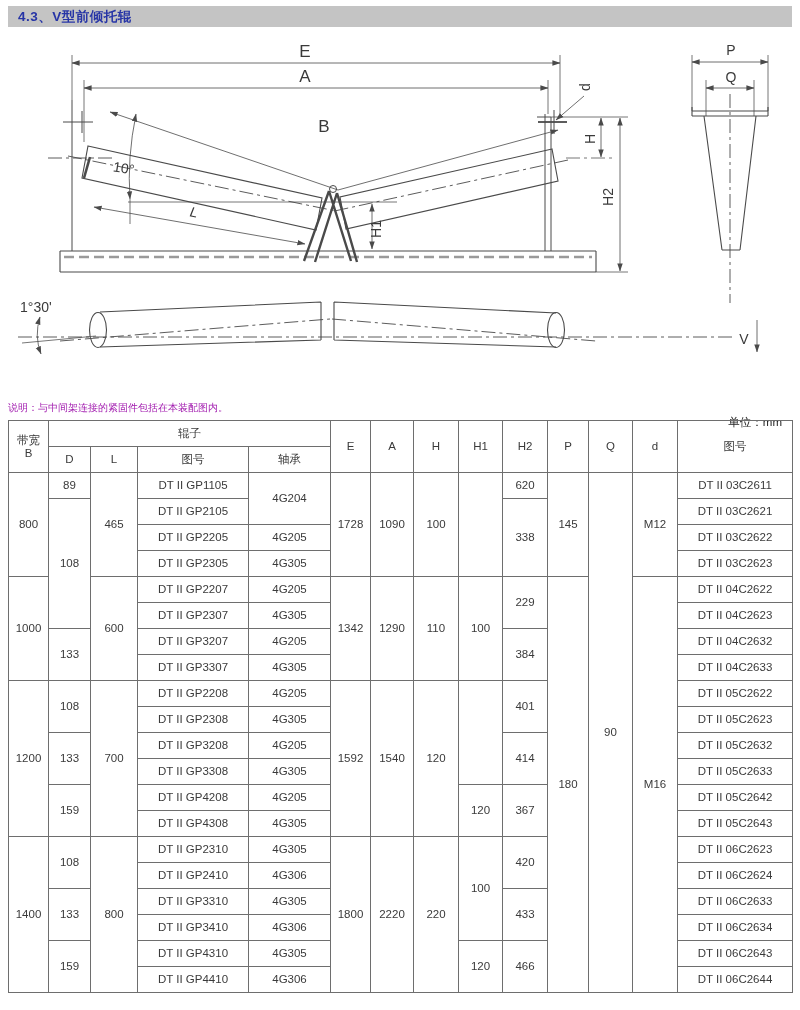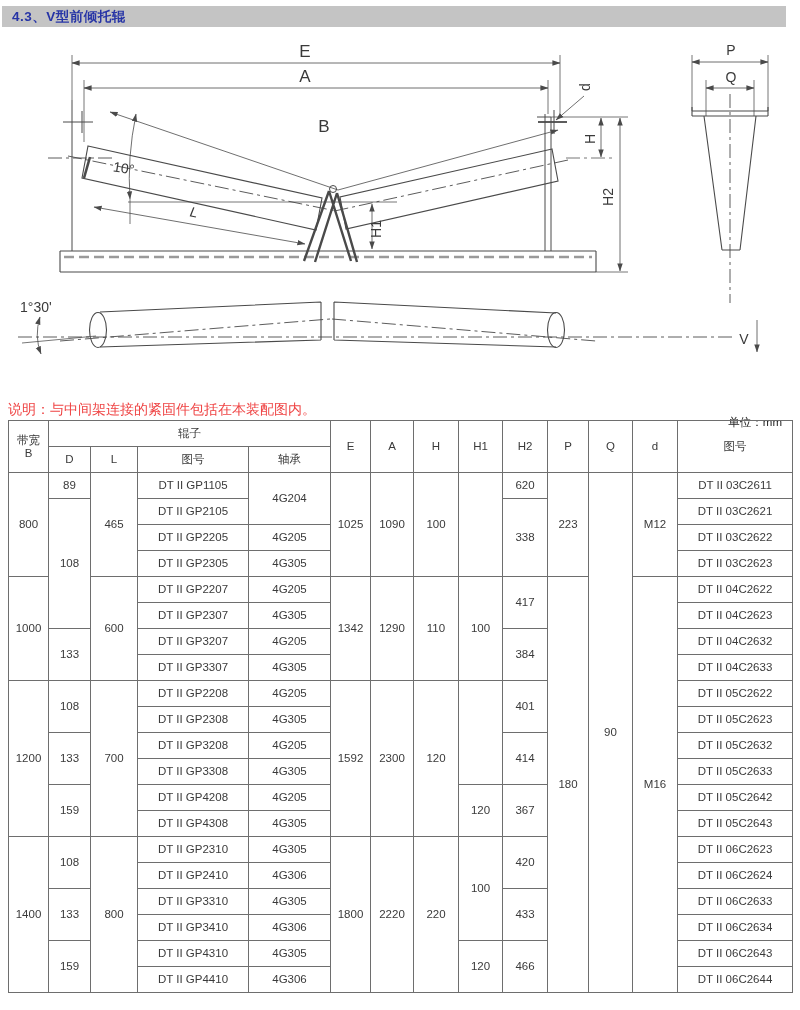--- a/index.html
+++ b/index.html
@@ -1,29 +1,29 @@
 <!DOCTYPE html>
 <html><head>
 <meta charset="utf-8">
 <style>
   html,body{margin:0;padding:0;}
   body{
     width:800px;height:1010px;position:relative;background:#ffffff;
     font-family:"Liberation Sans","DejaVu Sans",sans-serif;color:#333;
   }
   .titlebar{
-    position:absolute;left:2px;top:6px;width:784px;height:21px;
+    position:absolute;left:8px;top:6px;width:784px;height:21px;
     background:#c4c4c4;box-sizing:border-box;
   }
   .titlebar .title{
     font-size:13.5px;font-weight:bold;color:#2634a6;
     line-height:21px;padding-left:10px;letter-spacing:0.5px;
   }
   .drawing{position:absolute;left:0;top:28px;}
-  .note{position:absolute;left:8px;top:401px;font-size:14px;color:#ef4444;}
+  .note{position:absolute;left:8px;top:401px;font-size:10px;color:#a21caf;}
   .unit{position:absolute;right:18px;top:415px;font-size:11.5px;color:#222;}
   table.spec{
     position:absolute;left:8px;top:420px;width:784px;
     border-collapse:collapse;table-layout:fixed;
     font-size:11.5px;color:#3a3a3a;
   }
   table.spec th,table.spec td{
     border:1px solid #6e6e6e;text-align:center;vertical-align:middle;
     padding:0;font-weight:normal;line-height:1.1;overflow:hidden;
   }
@@ -177,26 +177,26 @@
       <th>轴承</th>
     </tr>
   </thead>
   <tbody>
       <tr>
         <td rowspan="4">800</td>
         <td>89</td>
         <td rowspan="4">465</td>
         <td>DT II GP1105</td>
         <td rowspan="2">4G204</td>
-        <td rowspan="4">1025</td>
+        <td rowspan="4">1728</td>
         <td rowspan="4">1090</td>
         <td rowspan="4">100</td>
         <td rowspan="4"></td>
         <td>620</td>
-        <td rowspan="4">223</td>
+        <td rowspan="4">145</td>
         <td rowspan="20">90</td>
         <td rowspan="4">M12</td>
         <td>DT II 03C2611</td>
       </tr>
       <tr>
         <td rowspan="5">108</td>
         <td>DT II GP2105</td>
         <td rowspan="3">338</td>
         <td>DT II 03C2621</td>
       </tr>
@@ -212,21 +212,21 @@
       </tr>
       <tr>
         <td rowspan="4">1000</td>
         <td rowspan="4">600</td>
         <td>DT II GP2207</td>
         <td>4G205</td>
         <td rowspan="4">1342</td>
         <td rowspan="4">1290</td>
         <td rowspan="4">110</td>
         <td rowspan="4">100</td>
-        <td rowspan="2">417</td>
+        <td rowspan="2">229</td>
         <td rowspan="16">180</td>
         <td rowspan="16">M16</td>
         <td>DT II 04C2622</td>
       </tr>
       <tr>
         <td>DT II GP2307</td>
         <td>4G305</td>
         <td>DT II 04C2623</td>
       </tr>
       <tr>
@@ -241,21 +241,21 @@
         <td>4G305</td>
         <td>DT II 04C2633</td>
       </tr>
       <tr>
         <td rowspan="6">1200</td>
         <td rowspan="2">108</td>
         <td rowspan="6">700</td>
         <td>DT II GP2208</td>
         <td>4G205</td>
         <td rowspan="6">1592</td>
-        <td rowspan="6">2300</td>
+        <td rowspan="6">1540</td>
         <td rowspan="6">120</td>
         <td rowspan="4"></td>
         <td rowspan="2">401</td>
         <td>DT II 05C2622</td>
       </tr>
       <tr>
         <td>DT II GP2308</td>
         <td>4G305</td>
         <td>DT II 05C2623</td>
       </tr>

